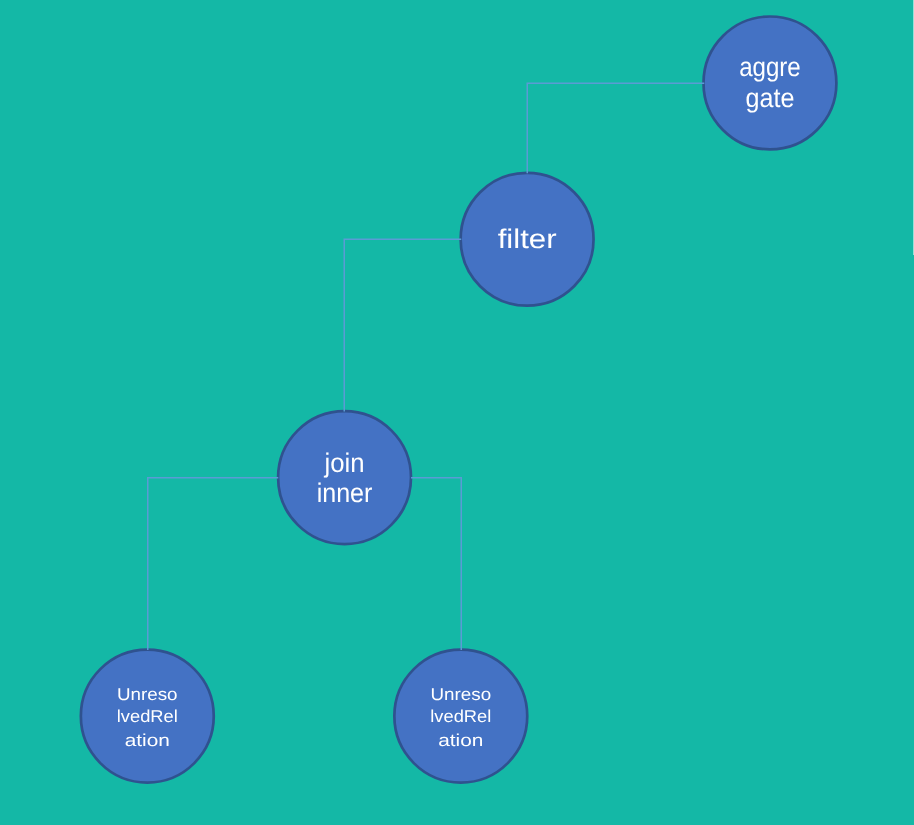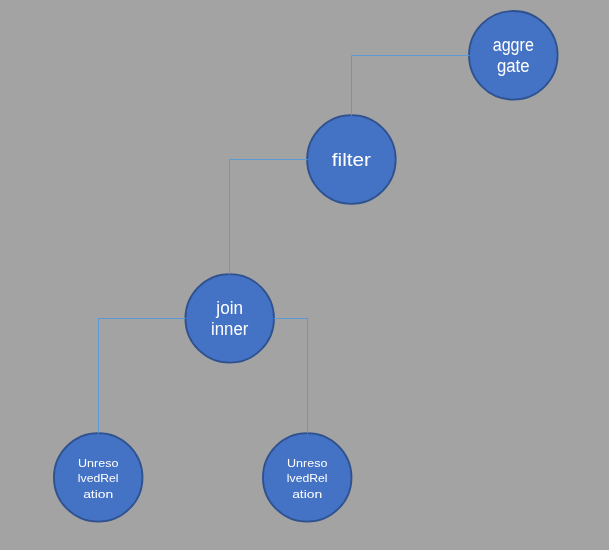--- a/index.html
+++ b/index.html
@@ -17,21 +17,21 @@
   .node-label  {
     text-anchor:middle; fill:#FFFFFF;
     font-family:"Liberation Sans", sans-serif;
   }
   .label-lg { font-size:18px; }
   .label-sm { font-size:11.5px; }
 </style>
 </head>
 <body style="background: rgb(255, 255, 255);">
 
-<div id="canvas" style="background: #a3a3a3;">
+<div id="canvas" style="background: #14b8a6;">
   <svg id="diagram-svg" width="609" height="550" viewBox="0 0 609 550">
 
     <g id="nodes-layer">
 
       <g>
         <circle class="node-circle" cx="513.3" cy="55.3" r="44.3" fill="#4472C4" stroke="#2F528F" stroke-width="1.8"></circle>
         <text class="node-label label-lg" lengthAdjust="spacingAndGlyphs" x="513.3" y="50.55" textLength="41.1" font-size="18" fill="#FFFFFF">aggre</text>
         <text class="node-label label-lg" lengthAdjust="spacingAndGlyphs" x="513.3" y="71.6" textLength="32.6" font-size="18" fill="#FFFFFF">gate</text>
       </g>
 

